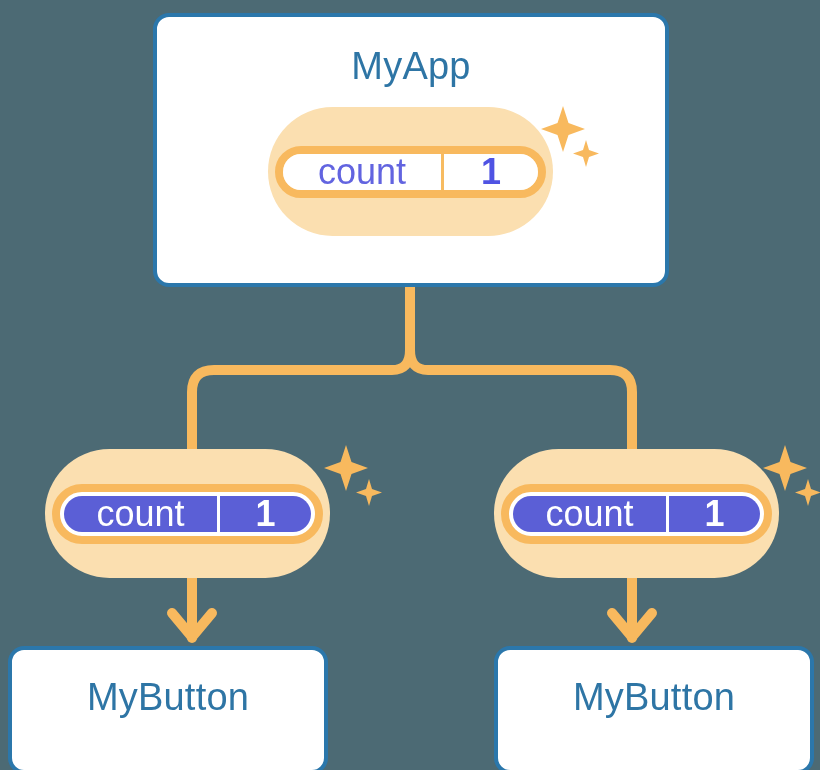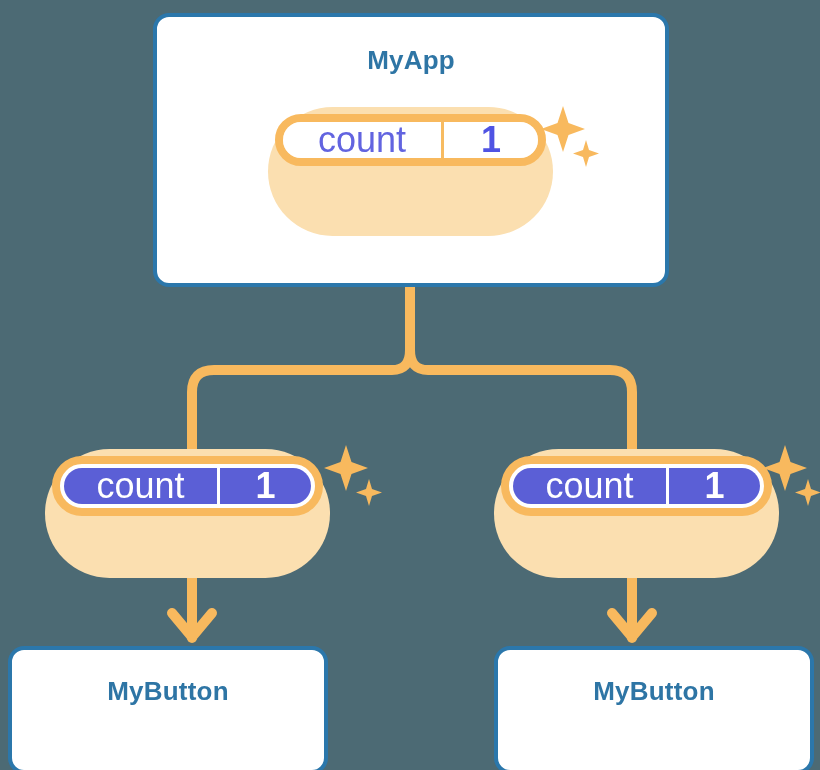--- a/index.html
+++ b/index.html
@@ -30,22 +30,22 @@
   
   .comp-card {
     position: absolute;
     background: #ffffff;
     border: 4px solid #2b77ab;
     border-radius: 16px;
     box-sizing: border-box;
   }
   .comp-title {
     color: #2e75a5;
-    font-size: 26px;
-    font-weight: 700;
+    font-size: 38px;
+    font-weight: 400;
     text-align: center;
     letter-spacing: 0.2px;
     line-height: 1;
     white-space: nowrap;
   }
 
   #app-card {
     left: 153px;
     top: 13px;
     width: 516px;
@@ -64,21 +64,21 @@
   #btn-card-right { left: 494px; }
   .btn-card .comp-title {
     margin-top: 28px;
   }
 
   
   .pill {
     position: absolute;
     box-sizing: border-box;
     display: flex;
-    align-items: flex-start;
+    align-items: center;
     border-radius: 999px;
     background: #fbdfb0;            
     padding: 7px;
   }
   .pill-ring {
     flex: 1;
     display: flex;
     align-items: stretch;
     border-radius: 999px;
     border: 8px solid #f8b95e;      

